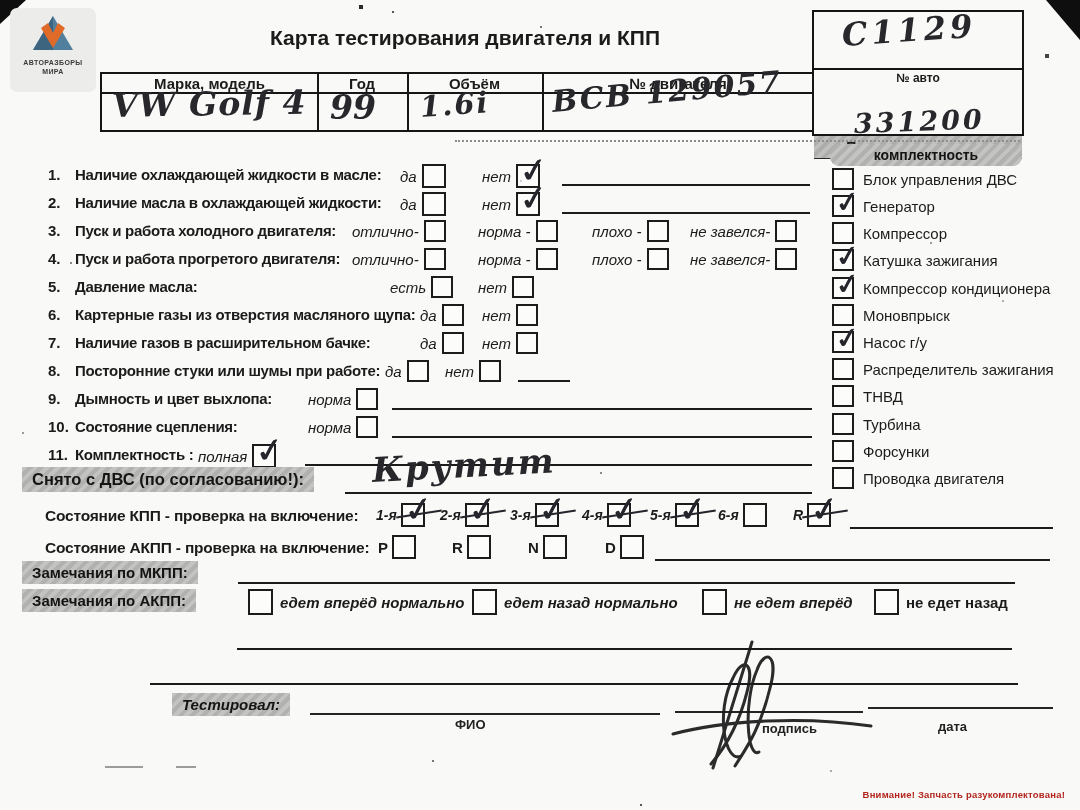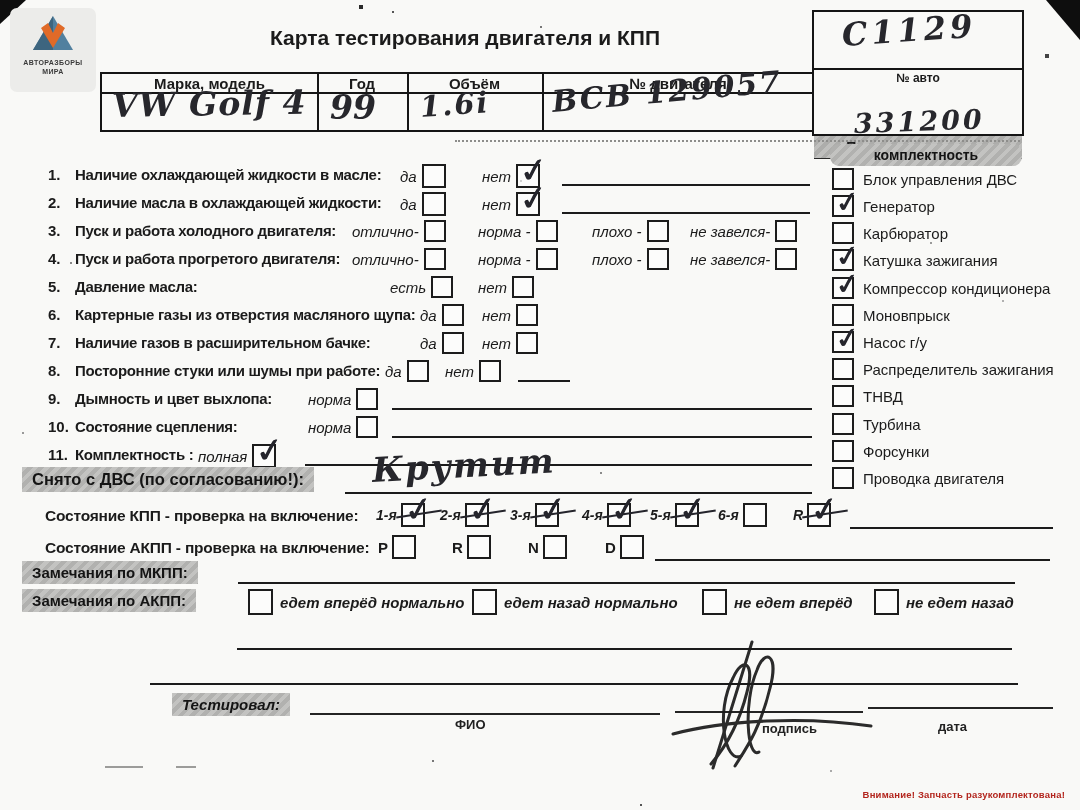--- a/index.html
+++ b/index.html
@@ -261,21 +261,21 @@
   <div class="cmp-item" style="left:832px;top:168px;">
       <span class="cb"></span>
       <span class="lbl">Блок управления ДВС</span>
     </div>
   <div class="cmp-item" style="left:832px;top:195px;">
       <span class="cb checked"></span>
       <span class="lbl">Генератор</span>
     </div>
   <div class="cmp-item" style="left:832px;top:222px;">
       <span class="cb"></span>
-      <span class="lbl">Карбюратор</span>
+      <span class="lbl">Компрессор</span>
     </div>
   <div class="cmp-item" style="left:832px;top:277px;">
       <span class="cb checked"></span>
       <span class="lbl">Компрессор кондиционера</span>
     </div>
   <div class="cmp-item" style="left:832px;top:249px;">
       <span class="cb checked"></span>
       <span class="lbl">Катушка зажигания</span>
     </div>
   <div class="cmp-item" style="left:832px;top:304px;">
@@ -365,21 +365,21 @@
   <span class="uline" style="left:238px;top:582px;width:777px;"></span>
 
   <div class="shade" style="left:22px;top:589px;font-size:15px;">Замечания по АКПП:</div>
   <span class="cb" style="position:absolute;left:248px;top:589px;width:25px;height:26px;"></span>
   <span class="abs" style="left:280px;top:594px;font-style:italic;font-weight:bold;font-size:15px;">едет вперёд нормально</span>
   <span class="cb" style="position:absolute;left:472px;top:589px;width:25px;height:26px;"></span>
   <span class="abs" style="left:504px;top:594px;font-style:italic;font-weight:bold;font-size:15px;">едет назад нормально</span>
   <span class="cb" style="position:absolute;left:702px;top:589px;width:25px;height:26px;"></span>
   <span class="abs" style="left:734px;top:594px;font-style:italic;font-weight:bold;font-size:15px;">не едет вперёд</span>
   <span class="cb" style="position:absolute;left:874px;top:589px;width:25px;height:26px;"></span>
-  <span class="abs" style="left:906px;top:594px;font-style:italic;font-weight:bold;font-size:15px;">не едет назад</span>
+  <span class="abs" style="left:906px;top:594px;font-weight:bold;font-size:15px;">не едет назад</span>
 
   <span class="uline" style="left:237px;top:648px;width:775px;"></span>
   <span class="uline" style="left:150px;top:683px;width:868px;"></span>
 
   <div class="shade" style="left:172px;top:693px;font-size:15px;font-style:italic;">Тестировал:</div>
   <span class="thinline" style="left:310px;top:713px;width:350px;"></span>
   <div class="small-cap" style="left:455px;top:717px;font-weight:bold;">ФИО</div>
   <span class="thinline" style="left:675px;top:711px;width:188px;"></span>
   <div class="small-cap" style="left:762px;top:721px;font-weight:bold;">подпись</div>
   <span class="thinline" style="left:868px;top:707px;width:185px;"></span>

